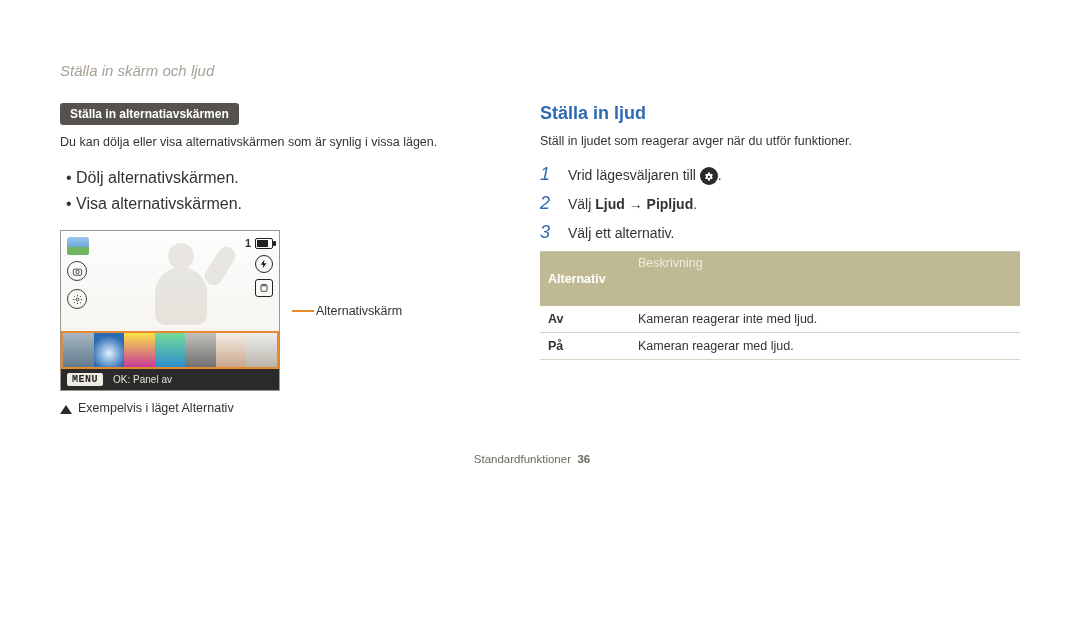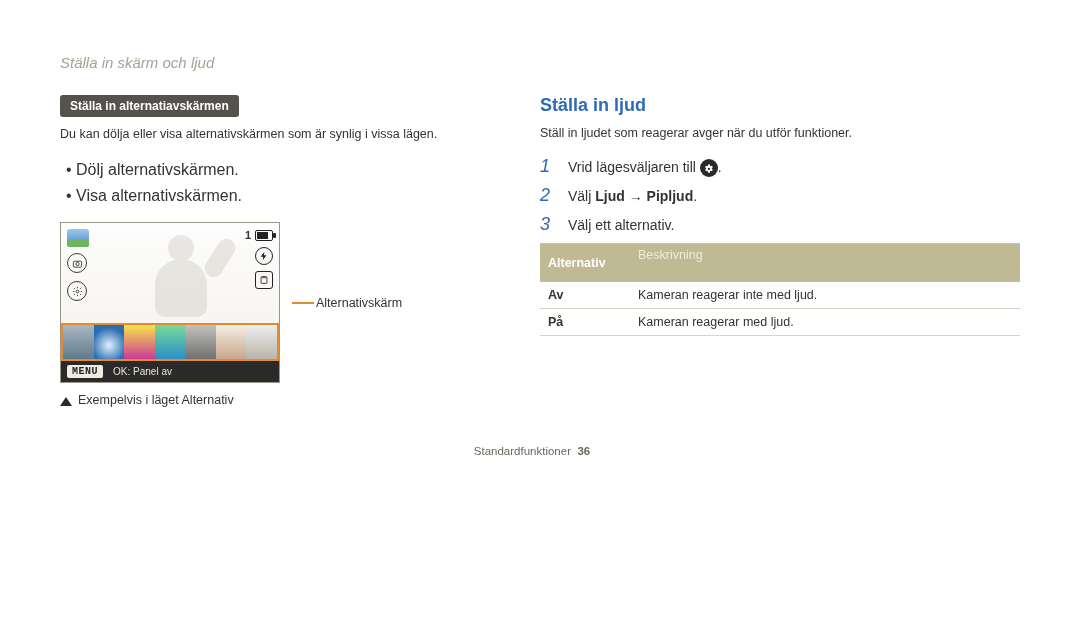--- a/index.html
+++ b/index.html
@@ -1,17 +1,17 @@
 <!DOCTYPE html>
 <html><head>
 <meta charset="utf-8">
 <style>
 * { margin:0; padding:0; box-sizing:border-box; }
 body { font-family: "Segoe UI", Arial, sans-serif; font-size:13px; color:#333; background:#fff; }
-.page { width:1080px; height:477px; margin:0 auto; position:relative; padding:54px 60px 0 60px;border-radius:7px; }
+.page { width:1080px; height:477px; margin:8px auto; position:relative; padding:54px 60px 0 60px;border-radius:7px; }
 .header { color:#a8a195; font-style:italic; font-size:15px; margin-bottom:24px; }
 .columns { display:flex; }
 .col { flex:1; min-width:0; }
 
 .pill { display:inline-block; background:#55524d; color:#fff; font-size:12px; font-weight:600; padding:4px 10px; border-radius:3px; margin-bottom:8px; }
 .intro { font-size:12.5px; color:#333; margin-bottom:14px; line-height:1.45; }
 
 .press-line { font-size:14px; color:#333; margin-bottom:6px; }
 .press-line .okbtn { display:inline-block; border:1px solid #999; border-radius:3px; padding:0 4px; font-weight:700; font-size:11px; vertical-align:middle; }
 .dots { margin:4px 0 14px 6px; font-size:16px; line-height:1.6; }
@@ -60,21 +60,21 @@
 
 .h2 { color:#2e6bb3; font-weight:600; font-size:18px; margin-bottom:8px; }
 .steps { margin-top:12px; }
 .step { display:flex; gap:10px; align-items:baseline; margin-bottom:8px; font-size:14px; }
 .step .num { font-style:italic; color:#2e6bb3; font-size:18px; font-weight:500; width:18px; }
 .step .arrow { font-family: Arial; }
 .gearfill { display:inline-flex; width:18px; height:18px; border-radius:50%; background:#2a2a2a; color:#fff; align-items:center; justify-content:center; font-size:11px; vertical-align:middle; }
 
 .table { border-top:1px solid #c9c3b0; margin-top:4px; font-size:12.5px; }
 .table .thead { display:flex; background:#bfba94; color:#fff; }
-.table .thead .cA { flex:0 0 90px; padding:12px 8px; font-weight:600; color:#fff; }
+.table .thead .cA { flex:0 0 90px; padding:20px 8px; font-weight:600; color:#fff; }
 .table .thead .cB { flex:1; padding:4px 8px; color:#f0ecd8; }
 .table .row { display:flex; border-bottom:1px solid #d9d4c3; }
 .table .row .cA { flex:0 0 90px; padding:6px 8px; font-weight:700; }
 .table .row .cB { flex:1; padding:6px 8px; }
 
 .footer { position:absolute; bottom:20px; left:0; right:16px; text-align:center; font-size:11.5px; color:#6c685d; }
 .footer .pg { font-weight:600; }
 </style>
 </head>
 <body>

